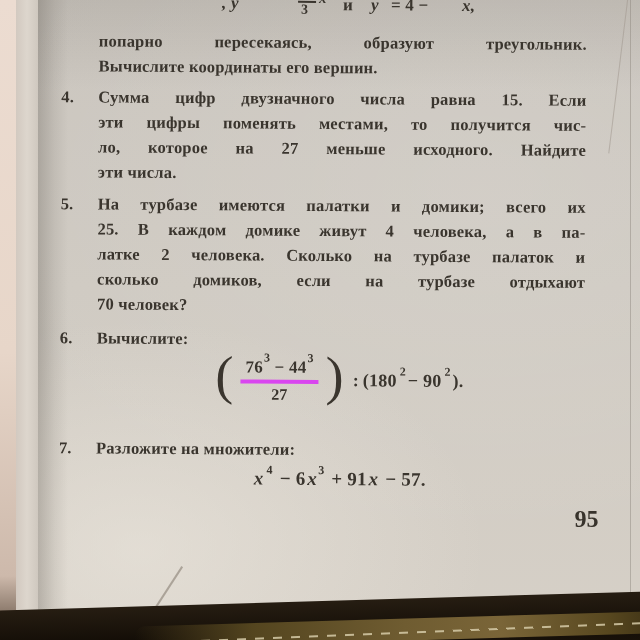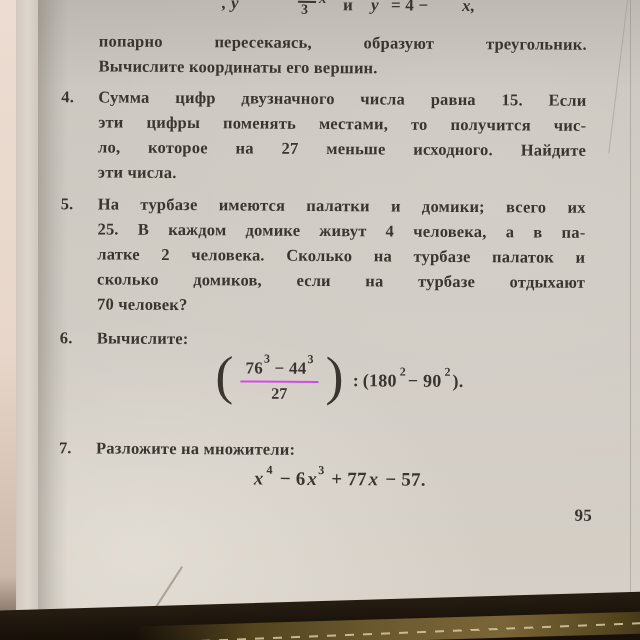--- a/index.html
+++ b/index.html
@@ -50,32 +50,32 @@
   .cut-y{left:369px;top:-5px;}
   .cut-eq{left:389px;top:-5px;}
   .cut-x{left:460px;top:-5px;}
 
   
   .f6{position:absolute;left:97px;top:349px;width:488px;height:62px;
     display:flex;justify-content:center;align-items:center;gap:7px;
     font-size:18px;font-weight:700;}
   .bp{font-size:54px;font-weight:400;line-height:1;transform:translateY(-4px);}
   .frac{display:inline-block;text-align:center;transform:translateY(1px);}
-  .frac .fnum{display:block;border-bottom:2px solid #d946ef;padding:0 5px 2px;font-size:17px;}
+  .frac .fnum{display:block;border-bottom:4px solid #d946ef;padding:0 5px 2px;font-size:17px;}
   .frac .fden{display:block;padding-top:2px;font-size:16px;}
   sup.e{font-size:12px;line-height:0;position:relative;top:-4px;margin-left:1px;}
   .mid span{margin:0 3px;}
   .rhs span{margin:0 2px;}
 
   
   .f7{position:absolute;left:97px;top:468px;width:488px;text-align:center;
     font-size:19px;font-weight:700;}
   .f7 span{margin:0 2px;}
 
-  .pagenum{position:absolute;left:576px;top:504px;font-size:17px;font-weight:700;color:#38332c;}
+  .pagenum{position:absolute;left:576px;top:504px;font-size:24px;font-weight:700;color:#38332c;}
 
   
   .bottom-band{position:absolute;left:-15px;top:601px;width:680px;height:95px;
     transform:rotate(-1.7deg);
     background:linear-gradient(180deg,#261d12 0%,#140e07 35%,#1d150c 75%,#241a0e 100%);}
   .olive{position:absolute;left:150px;top:20px;right:-10px;height:22px;border-radius:11px;
     background:linear-gradient(90deg,rgba(90,74,40,0) 0%,#54451f 22%,#6f5c31 50%,#7a6538 68%,#57471f 88%,#352a12 100%);}
   .dash1{position:absolute;left:180px;top:33px;width:500px;height:2px;transform:rotate(-.6deg);
     background:repeating-linear-gradient(90deg,#d6cba8 0 9px,rgba(0,0,0,0) 9px 18px);opacity:.85;}
 </style>
@@ -131,21 +131,21 @@
       <span class="bp">)</span>
       <span class="rhs"><span>:</span><span>(180</span><sup class="e">2</sup><span>− 90</span><sup class="e">2</sup><span>).</span></span>
     </div>
 
     <div class="pnum" style="top:437px">7.</div>
     <div class="tline" style="top:437px">Разложите на множители:</div>
 
     <div class="f7">
       <span class="it">x</span><sup class="e">4</sup>
       <span>− 6</span><span class="it" style="margin:0">x</span><sup class="e">3</sup>
-      <span>+ 77</span><span class="it" style="margin:0">x</span>
+      <span>+ 91</span><span class="it" style="margin:0">x</span>
       <span>− 57.</span>
     </div>
 
     <div class="pagenum">95</div>
   </div>
 
   <div class="bottom-band">
     <div class="olive"></div>
     <div class="dash1"></div>
 

